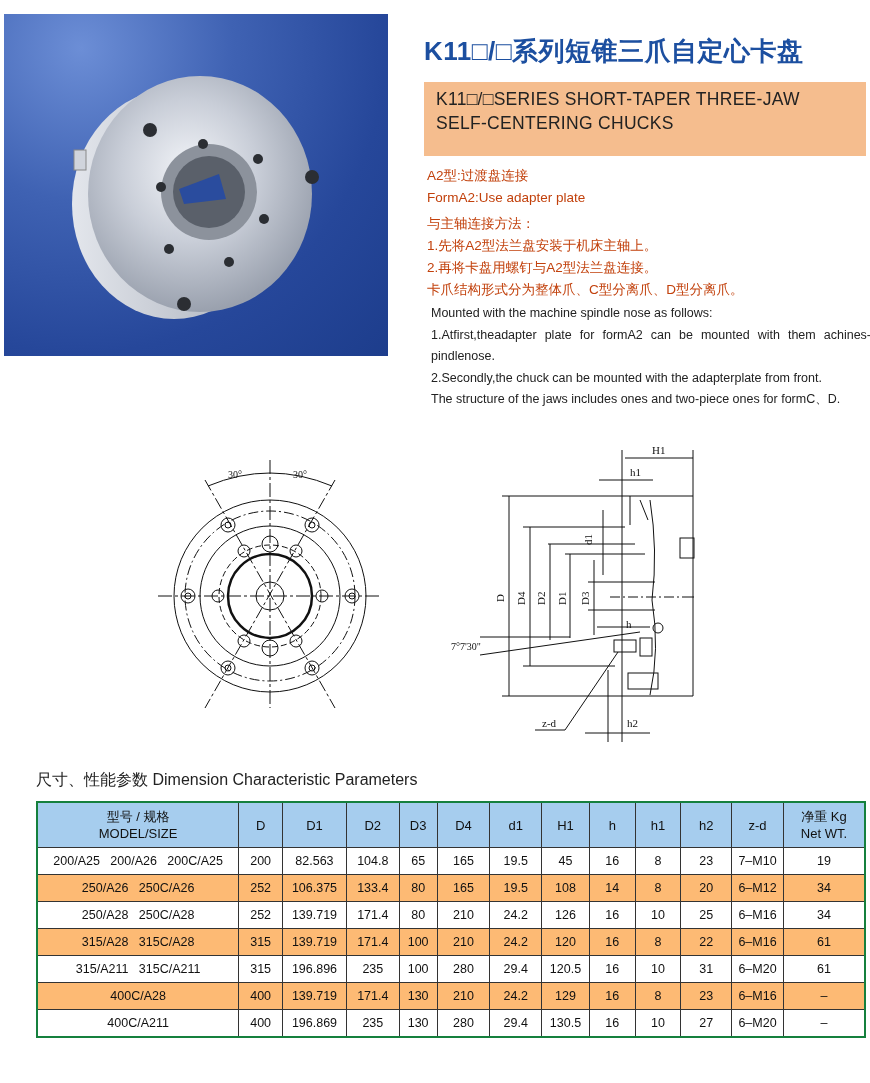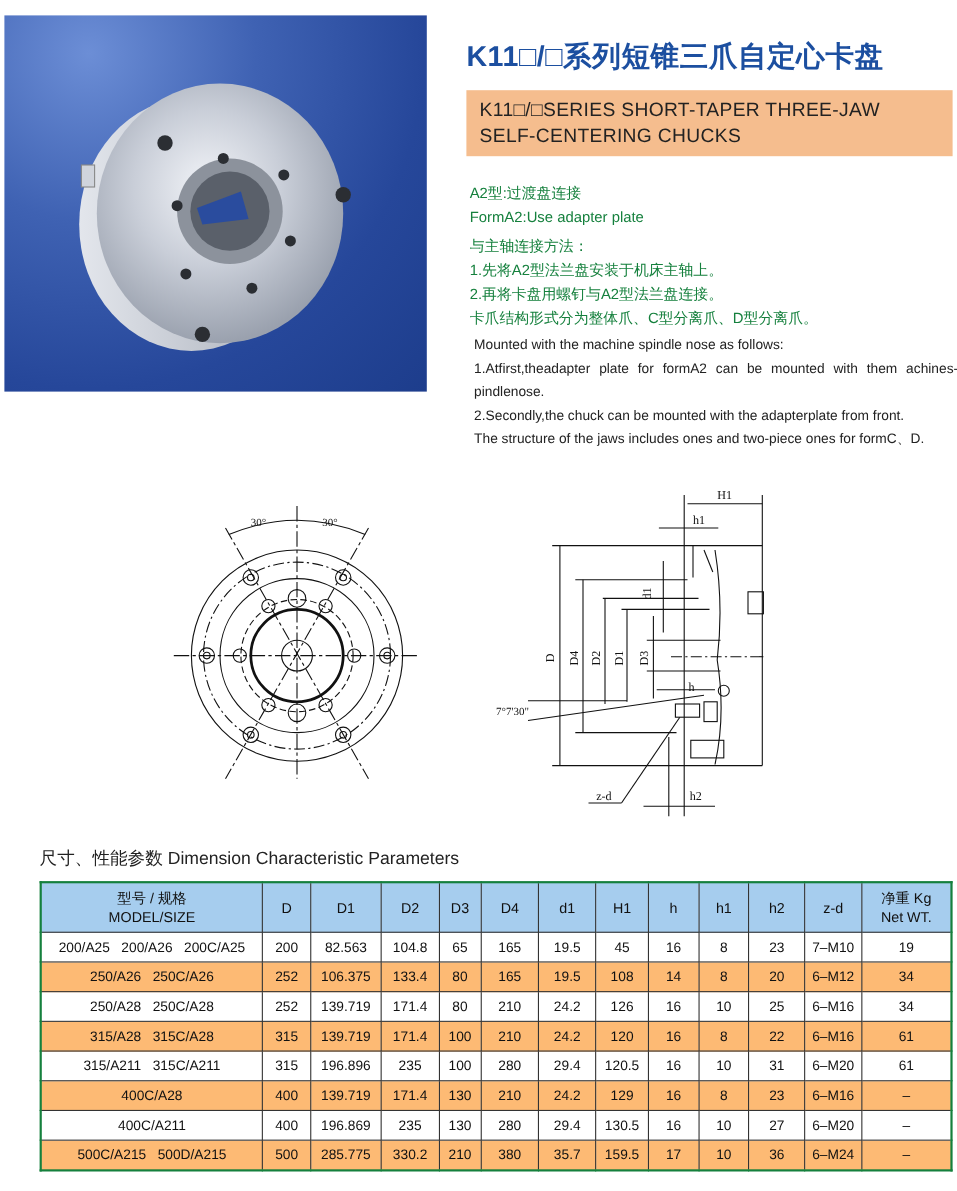--- a/index.html
+++ b/index.html
@@ -1,22 +1,22 @@
 <!DOCTYPE html>
 <html><head>
 <meta charset="utf-8">
 <style>
   html,body{margin:0;padding:0;background:#ffffff;}
   body{width:870px;height:1083px;position:relative;overflow:hidden;font-family:"Liberation Sans","DejaVu Sans",sans-serif;color:#1a1a1a;}
   .photo{position:absolute;left:4px;top:14px;width:384px;height:342px;
     background:radial-gradient(ellipse at 20% 10%,#6c8ed6 0%,#3f62b3 35%,#26479a 70%,#1d3d8c 100%);}
   .photo svg{position:absolute;left:0;top:0;}
   .title{position:absolute;left:424px;top:34px;font-size:26px;font-weight:bold;color:#1c4fa0;letter-spacing:0.5px;white-space:nowrap;}
-  .subtitle{position:absolute;left:424px;top:82px;width:442px;height:60px;background:#f5bd8e;padding:5px 0 0 12px;box-sizing:border-box;font-size:17.5px;line-height:24px;color:#222;letter-spacing:0.3px;}
-  .desc-cn{position:absolute;left:427px;top:165px;font-size:13.5px;line-height:22px;color:#15803d;}
+  .subtitle{position:absolute;left:424px;top:82px;width:442px;height:74px;background:#f5bd8e;padding:5px 0 0 12px;box-sizing:border-box;font-size:17.5px;line-height:24px;color:#222;letter-spacing:0.3px;}
+  .desc-cn{position:absolute;left:427px;top:165px;font-size:13.5px;line-height:22px;color:#c2410c;}
   .desc-cn div{white-space:nowrap;}
   .desc-cn .gap{margin-top:4px;}
   .desc-en{position:absolute;left:431px;top:303px;width:440px;font-size:12.5px;line-height:21.5px;color:#222;}
   .desc-en div{white-space:nowrap;}
   .desc-en .just{text-align:justify;text-align-last:justify;white-space:normal;}
   .drawing{position:absolute;}
   .section-title{position:absolute;left:36px;top:770px;font-size:16px;color:#222;white-space:nowrap;}
   table.params{position:absolute;left:36px;top:801px;width:830px;border-collapse:collapse;font-size:12.5px;color:#111;}
   table.params th,table.params td{border:1px solid #333;text-align:center;padding:0;}
   table.params th{background:#a6cdee;font-weight:normal;height:44px;font-size:13px;line-height:17px;}
@@ -317,29 +317,14 @@
         <td>130</td>
         <td>280</td>
         <td>29.4</td>
         <td>130.5</td>
         <td>16</td>
         <td>10</td>
         <td>27</td>
         <td>6–M20</td>
         <td>–</td>
       </tr>
-      <tr class="alt">
-        <td style="white-space: pre;">500C/A215   500D/A215</td>
-        <td>500</td>
-        <td>285.775</td>
-        <td>330.2</td>
-        <td>210</td>
-        <td>380</td>
-        <td>35.7</td>
-        <td>159.5</td>
-        <td>17</td>
-        <td>10</td>
-        <td>36</td>
-        <td>6–M24</td>
-        <td>–</td>
-      </tr>
     </tbody>
 </table>
 
 </body></html>

